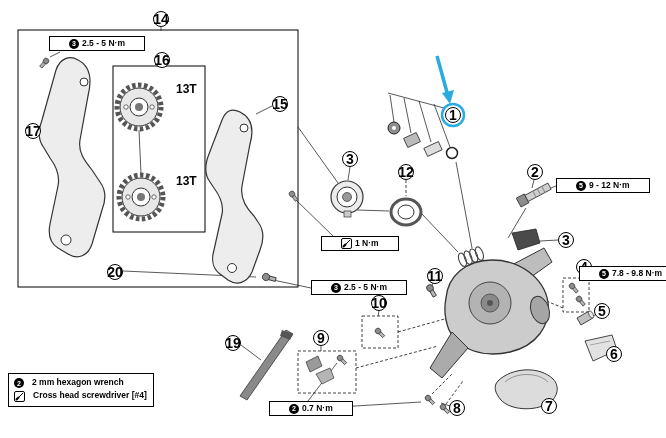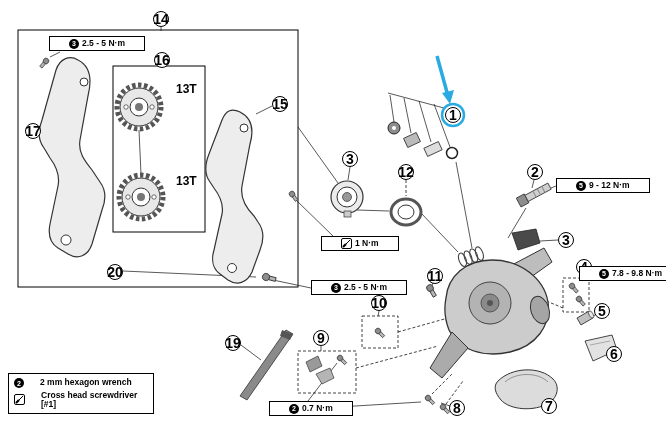--- a/index.html
+++ b/index.html
@@ -26,21 +26,21 @@
   }
   .tool-icon {
     width:11px; height:11px; border:1px solid #000; border-radius:2px;
     display:flex; align-items:center; justify-content:center; flex:0 0 auto; background:#fff;
   }
   .part-label { position:absolute; font-size:12px; font-weight:bold; z-index:3;text-align:center; }
   .legend {
     position:absolute; left:8px; top:373px; width:146px; border:1px solid #000;
     background:#fff; padding:4px 5px; display:flex; flex-direction:column; gap:2.5px; z-index:4;
   }
-  .legend-row { display:flex; align-items:center; gap:16px; font-size:8.5px; font-weight:bold; line-height:1.1; }
+  .legend-row { display:flex; gap:8px; font-size:8.5px; font-weight:bold; line-height:1.1; }
 </style>
 </head>
 <body>
 
 <div class="stage">
 
   <svg class="art" width="666" height="438" viewBox="0 0 666 438">
     <defs>
       <g id="mscrew">
         <rect x="-1" y="-1.5" width="9" height="3" fill="#b5b5b5" stroke="#333" stroke-width="0.7"></rect>
@@ -278,17 +278,17 @@
       <span class="badge">2</span>
       <span>2 mm hexagon wrench</span>
     </div>
     <div class="legend-row">
       <span class="tool-icon">
         <svg width="9" height="9" viewBox="0 0 9 9">
             <path d="M1,8 L4,5" stroke="#000" stroke-width="2.2" fill="none"></path>
             <path d="M4,5 L8,1" stroke="#000" stroke-width="1" fill="none"></path>
           </svg>
       </span>
-      <span>Cross head screwdriver [#1]</span>
+      <span>Cross head screwdriver [#4]</span>
     </div>
   </div>
 
 </div>
 
 </body></html>

